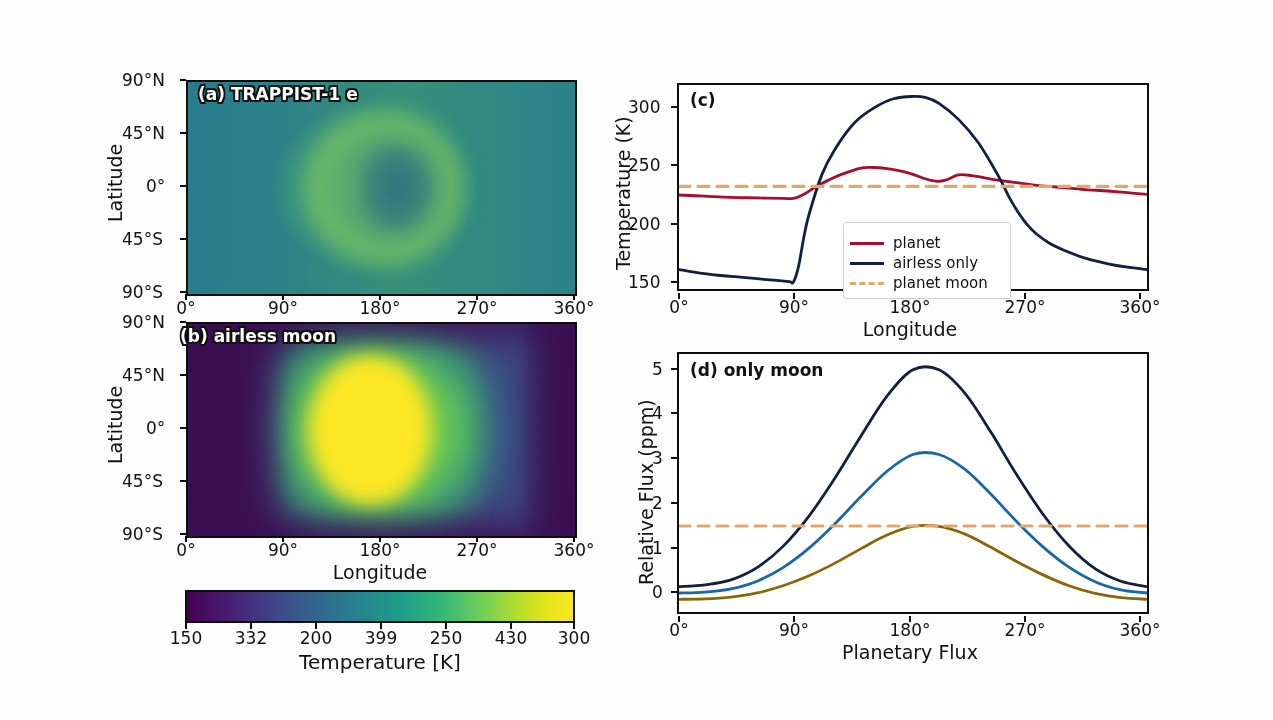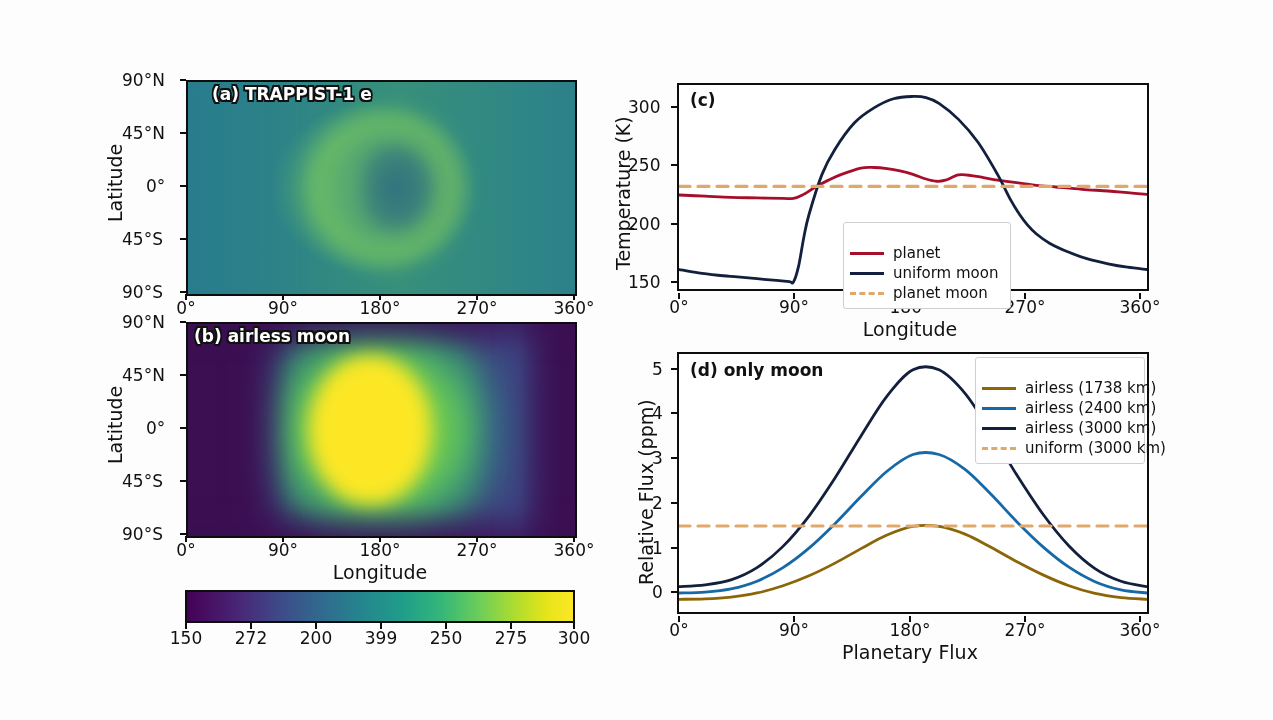--- a/index.html
+++ b/index.html
@@ -26,21 +26,21 @@
       -1.8px 0 0 #111, 1.8px 0 0 #111;}
   .panel-tag.plain{color:#111;}
 
   
   .mapwrap{position:absolute;overflow:hidden;}
   .mapbase{position:absolute;inset:0;}
   .blob{position:absolute;border-radius:50%;}
 
   
   .legend{position:absolute;background:#fff;border:1px solid #cfcfcf;border-radius:3px;
-          padding:20px 8px 5px 6px;box-sizing:border-box;}
+          padding:10px 8px 5px 6px;box-sizing:border-box;}
   .leg-row{display:flex;align-items:center;height:20px;}
   .leg-swatch{width:34px;height:0;border-top-width:3px;border-top-style:solid;margin-right:9px;flex:0 0 34px;}
   .leg-swatch.dashed{border-top-style:dashed;border-top-width:3.5px;}
   .leg-text{font-size:15px;color:#111;white-space:nowrap;line-height:1;}
 
   
   .cbar{position:absolute;box-sizing:border-box;border:2px solid #0d0d0d;}
   svg{display:block;}
 </style>
 </head>
@@ -56,21 +56,21 @@
     <div class="blob" style="left:30%;top:12%;width:42%;height:76%;
                 background:radial-gradient(ellipse at 50% 50%, rgba(118,196,96,0.0) 0%, rgba(118,196,96,0.0) 36%, rgba(118,196,96,0.72) 56%, rgba(118,196,96,0.25) 76%, rgba(118,196,96,0) 100%);
                 filter:blur(9px);"></div>
     <div class="blob" style="left:44%;top:30%;width:19%;height:40%;
                 background:radial-gradient(ellipse at 50% 50%, rgba(45,108,128,0.95) 0%, rgba(45,108,128,0.6) 55%, rgba(45,108,128,0) 100%);
                 filter:blur(8px);"></div>
     <div class="blob" style="left:-10%;top:-5%;width:38%;height:110%;
                 background:linear-gradient(90deg, rgba(39,122,140,0.75) 0%, rgba(39,122,140,0.25) 60%, rgba(39,122,140,0) 100%);
                 filter:blur(10px);border-radius:0;"></div>
   </div>
-  <div class="panel-tag onmap" style="left:212px;top:84px;">(a) TRAPPIST-1 e</div>
+  <div class="panel-tag onmap" style="left:198px;top:84px;">(a) TRAPPIST-1 e</div>
 
   <div class="tick-lbl" style="left:122px;top:80px;transform:translateY(-50%);">90°N</div>
   <div class="tick-lbl" style="left:122px;top:133px;transform:translateY(-50%);">45°N</div>
   <div class="tick-lbl" style="left:146px;top:186px;transform:translateY(-50%);">0°</div>
   <div class="tick-lbl" style="left:122px;top:239px;transform:translateY(-50%);">45°S</div>
   <div class="tick-lbl" style="left:122px;top:292px;transform:translateY(-50%);">90°S</div>
   <div class="tickmark" style="left:180px;top:79px;width:6px;height:2px;"></div>
   <div class="tickmark" style="left:180px;top:132px;width:6px;height:2px;"></div>
   <div class="tickmark" style="left:180px;top:185px;width:6px;height:2px;"></div>
   <div class="tickmark" style="left:180px;top:238px;width:6px;height:2px;"></div>
@@ -105,21 +105,21 @@
     <div class="blob" style="left:82%;top:-6%;width:24%;height:112%;
                 background:linear-gradient(270deg, rgba(59,15,82,1) 0%, rgba(59,15,82,0.9) 45%, rgba(59,15,82,0) 100%);
                 filter:blur(9px);border-radius:0;"></div>
     <div class="blob" style="left:-4%;top:-12%;width:108%;height:26%;
                 background:linear-gradient(180deg, rgba(59,15,82,0.95) 0%, rgba(59,15,82,0.45) 60%, rgba(59,15,82,0) 100%);
                 filter:blur(7px);border-radius:0;"></div>
     <div class="blob" style="left:-4%;top:86%;width:108%;height:26%;
                 background:linear-gradient(0deg, rgba(59,15,82,0.95) 0%, rgba(59,15,82,0.45) 60%, rgba(59,15,82,0) 100%);
                 filter:blur(7px);border-radius:0;"></div>
   </div>
-  <div class="panel-tag onmap" style="left:194px;top:326px;">(b) airless moon</div>
+  <div class="panel-tag onmap" style="left:180px;top:326px;">(b) airless moon</div>
 
   <div class="tick-lbl" style="left:122px;top:322px;transform:translateY(-50%);">90°N</div>
   <div class="tick-lbl" style="left:122px;top:375px;transform:translateY(-50%);">45°N</div>
   <div class="tick-lbl" style="left:146px;top:428px;transform:translateY(-50%);">0°</div>
   <div class="tick-lbl" style="left:122px;top:481px;transform:translateY(-50%);">45°S</div>
   <div class="tick-lbl" style="left:122px;top:534px;transform:translateY(-50%);">90°S</div>
   <div class="tickmark" style="left:180px;top:321px;width:6px;height:2px;"></div>
   <div class="tickmark" style="left:180px;top:374px;width:6px;height:2px;"></div>
   <div class="tickmark" style="left:180px;top:427px;width:6px;height:2px;"></div>
   <div class="tickmark" style="left:180px;top:480px;width:6px;height:2px;"></div>
@@ -144,26 +144,27 @@
                 #31688e 34%, #26828e 44%, #1f9e89 56%, #35b779 66%,
                 #6ece58 76%, #b5de2b 86%, #e5e419 93%, #fde725 100%);"></div>
   <div class="tickmark" style="left:185px;top:623px;width:2px;height:6px;"></div>
   <div class="tickmark" style="left:250px;top:623px;width:2px;height:6px;"></div>
   <div class="tickmark" style="left:315px;top:623px;width:2px;height:6px;"></div>
   <div class="tickmark" style="left:380px;top:623px;width:2px;height:6px;"></div>
   <div class="tickmark" style="left:445px;top:623px;width:2px;height:6px;"></div>
   <div class="tickmark" style="left:510px;top:623px;width:2px;height:6px;"></div>
   <div class="tickmark" style="left:573px;top:623px;width:2px;height:6px;"></div>
   <div class="tick-lbl" style="left:186px;top:628px;transform:translateX(-50%);">150</div>
-  <div class="tick-lbl" style="left:251px;top:628px;transform:translateX(-50%);">272</div>
+  <div class="tick-lbl" style="left:251px;top:628px;transform:translateX(-50%);">332</div>
   <div class="tick-lbl" style="left:316px;top:628px;transform:translateX(-50%);">200</div>
   <div class="tick-lbl" style="left:381px;top:628px;transform:translateX(-50%);">399</div>
   <div class="tick-lbl" style="left:446px;top:628px;transform:translateX(-50%);">250</div>
-  <div class="tick-lbl" style="left:511px;top:628px;transform:translateX(-50%);">275</div>
+  <div class="tick-lbl" style="left:511px;top:628px;transform:translateX(-50%);">430</div>
   <div class="tick-lbl" style="left:574px;top:628px;transform:translateX(-50%);">300</div>
+  <div class="axis-title" style="left:380px;top:650px;transform:translateX(-50%);font-size:20px;">Temperature [K]</div>
 
   <div class="axes" style="left:677px;top:83px;width:472px;height:208px;">
     <svg id="svg-c" width="468" height="204" viewBox="0 0 468 204">
         <path d="M0.00,110.02 C4.33,110.21 17.33,110.79 26.00,111.17 C34.67,111.55 43.33,112.03 52.00,112.31 C60.67,112.60 69.33,112.70 78.00,112.89 C86.67,113.08 97.93,113.37 104.00,113.46 C110.07,113.56 111.15,114.03 114.40,113.46 C117.65,112.89 119.82,111.93 123.50,110.02 C127.18,108.11 132.17,104.48 136.50,102.00 C140.83,99.52 145.17,97.22 149.50,95.12 C153.83,93.02 157.08,91.40 162.50,89.39 C167.92,87.39 176.58,84.24 182.00,83.09 C187.42,81.94 190.67,82.42 195.00,82.52 C199.33,82.61 203.67,83.09 208.00,83.66 C212.33,84.24 216.67,85.00 221.00,85.96 C225.33,86.91 229.67,88.06 234.00,89.39 C238.33,90.73 243.10,92.83 247.00,93.98 C250.90,95.12 254.15,96.08 257.40,96.27 C260.65,96.46 262.82,96.17 266.50,95.12 C270.18,94.07 275.17,90.73 279.50,89.97 C283.83,89.20 288.17,90.06 292.50,90.54 C296.83,91.02 301.17,92.07 305.50,92.83 C309.83,93.60 314.17,94.46 318.50,95.12 C322.83,95.79 327.17,96.27 331.50,96.84 C335.83,97.42 340.17,97.99 344.50,98.56 C348.83,99.13 352.08,99.71 357.50,100.28 C362.92,100.85 369.42,101.33 377.00,102.00 C384.58,102.67 394.33,103.62 403.00,104.29 C411.67,104.96 421.42,105.44 429.00,106.01 C436.58,106.58 442.00,107.16 448.50,107.73 C455.00,108.30 464.75,109.16 468.00,109.45" fill="none" stroke="#A50F2B" stroke-width="2.8" stroke-linecap="round" stroke-linejoin="round"></path>
         <path d="M0.00,184.52 C3.25,185.09 13.00,187.00 19.50,187.96 C26.00,188.91 32.50,189.58 39.00,190.25 C45.50,190.92 52.00,191.39 58.50,191.97 C65.00,192.54 71.50,193.11 78.00,193.69 C84.50,194.26 92.08,194.93 97.50,195.40 C102.92,195.88 107.68,196.26 110.50,196.55 C113.32,196.84 112.88,199.70 114.40,197.12 C115.92,194.54 117.87,188.53 119.60,181.08 C121.33,173.63 123.07,161.02 124.80,152.43 C126.53,143.83 126.97,140.01 130.00,129.51 C133.03,119.00 138.67,100.28 143.00,89.39 C147.33,78.51 150.58,72.78 156.00,64.18 C161.42,55.58 169.00,44.70 175.50,37.82 C182.00,30.94 188.50,26.93 195.00,22.92 C201.50,18.91 208.00,15.66 214.50,13.75 C221.00,11.84 228.58,11.65 234.00,11.46 C239.42,11.27 242.67,11.46 247.00,12.61 C251.33,13.75 254.58,14.71 260.00,18.34 C265.42,21.97 273.00,27.89 279.50,34.38 C286.00,40.88 292.50,48.13 299.00,57.30 C305.50,66.47 313.08,79.84 318.50,89.39 C323.92,98.94 327.82,107.92 331.50,114.61 C335.18,121.29 337.78,125.30 340.60,129.51 C343.42,133.71 345.58,136.57 348.40,139.82 C351.22,143.07 353.82,145.93 357.50,148.99 C361.18,152.04 365.08,155.10 370.50,158.16 C375.92,161.21 383.50,164.65 390.00,167.33 C396.50,170.00 403.00,172.29 409.50,174.20 C416.00,176.11 422.50,177.45 429.00,178.79 C435.50,180.12 442.00,181.27 448.50,182.22 C455.00,183.18 464.75,184.13 468.00,184.52" fill="none" stroke="#12203E" stroke-width="2.8" stroke-linecap="round" stroke-linejoin="round"></path>
         <path d="M0,101.42696629213484 L468,101.42696629213484" fill="none" stroke="#E0A86A" stroke-width="3.2" stroke-linecap="round" stroke-linejoin="round" stroke-dasharray="11,8"></path>
       </svg>
   </div>
   <div class="panel-tag plain" style="left:690px;top:90px;">(c)</div>
 
@@ -189,21 +190,21 @@
   <div class="tickmark" style="left:1139px;top:293px;width:2px;height:6px;"></div>
   <div class="axis-title" style="left:910px;top:318px;transform:translateX(-50%);">Longitude</div>
 
   <div class="legend" style="left:843px;top:222px;width:168px;">
     <div class="leg-row">
       <span class="leg-swatch" style="border-top-color:#A50F2B;"></span>
       <span class="leg-text">planet</span>
     </div>
     <div class="leg-row">
       <span class="leg-swatch" style="border-top-color:#12203E;"></span>
-      <span class="leg-text">uniform moon</span>
+      <span class="leg-text">airless only</span>
     </div>
     <div class="leg-row">
       <span class="leg-swatch dashed" style="border-top-color:#E0A86A;"></span>
       <span class="leg-text">planet moon</span>
     </div>
   </div>
 
   <div class="axes" style="left:677px;top:352px;width:472px;height:262px;">
     <svg id="svg-d" width="468" height="258" viewBox="0 0 468 258">
         <path d="M0.00,245.33 C4.33,245.25 17.33,245.25 26.00,244.87 C34.67,244.50 43.33,244.04 52.00,243.06 C60.67,242.08 69.33,240.88 78.00,238.99 C86.67,237.10 95.33,234.61 104.00,231.75 C112.67,228.88 121.33,225.56 130.00,221.79 C138.67,218.02 147.33,213.64 156.00,209.12 C164.67,204.59 173.33,199.31 182.00,194.63 C190.67,189.95 199.33,184.75 208.00,181.05 C216.67,177.36 225.33,173.89 234.00,172.45 C242.67,171.02 251.33,171.17 260.00,172.45 C268.67,173.74 277.33,176.68 286.00,180.15 C294.67,183.62 303.33,188.67 312.00,193.27 C320.67,197.88 329.33,203.16 338.00,207.76 C346.67,212.36 355.33,216.89 364.00,220.88 C372.67,224.88 381.33,228.65 390.00,231.75 C398.67,234.84 407.33,237.48 416.00,239.44 C424.67,241.40 433.33,242.54 442.00,243.52 C450.67,244.50 463.67,245.02 468.00,245.33" fill="none" stroke="#8B6508" stroke-width="2.8" stroke-linecap="round" stroke-linejoin="round"></path>
@@ -233,32 +234,14 @@
   <div class="tick-lbl" style="left:910px;top:620px;transform:translateX(-50%);">180°</div>
   <div class="tick-lbl" style="left:1025px;top:620px;transform:translateX(-50%);">270°</div>
   <div class="tick-lbl" style="left:1140px;top:620px;transform:translateX(-50%);">360°</div>
   <div class="tickmark" style="left:678px;top:616px;width:2px;height:6px;"></div>
   <div class="tickmark" style="left:793px;top:616px;width:2px;height:6px;"></div>
   <div class="tickmark" style="left:909px;top:616px;width:2px;height:6px;"></div>
   <div class="tickmark" style="left:1024px;top:616px;width:2px;height:6px;"></div>
   <div class="tickmark" style="left:1139px;top:616px;width:2px;height:6px;"></div>
   <div class="axis-title" style="left:910px;top:641px;transform:translateX(-50%);">Planetary Flux</div>
 
-  <div class="legend" style="left:975px;top:357px;width:170px;">
-    <div class="leg-row">
-      <span class="leg-swatch" style="border-top-color:#8B6508;"></span>
-      <span class="leg-text">airless (1738 km)</span>
-    </div>
-    <div class="leg-row">
-      <span class="leg-swatch" style="border-top-color:#1668A6;"></span>
-      <span class="leg-text">airless (2400 km)</span>
-    </div>
-    <div class="leg-row">
-      <span class="leg-swatch" style="border-top-color:#12203E;"></span>
-      <span class="leg-text">airless (3000 km)</span>
-    </div>
-    <div class="leg-row">
-      <span class="leg-swatch dashed" style="border-top-color:#E0A86A;"></span>
-      <span class="leg-text">uniform (3000 km)</span>
-    </div>
-  </div>
 
 </div>
 
 </body></html>

